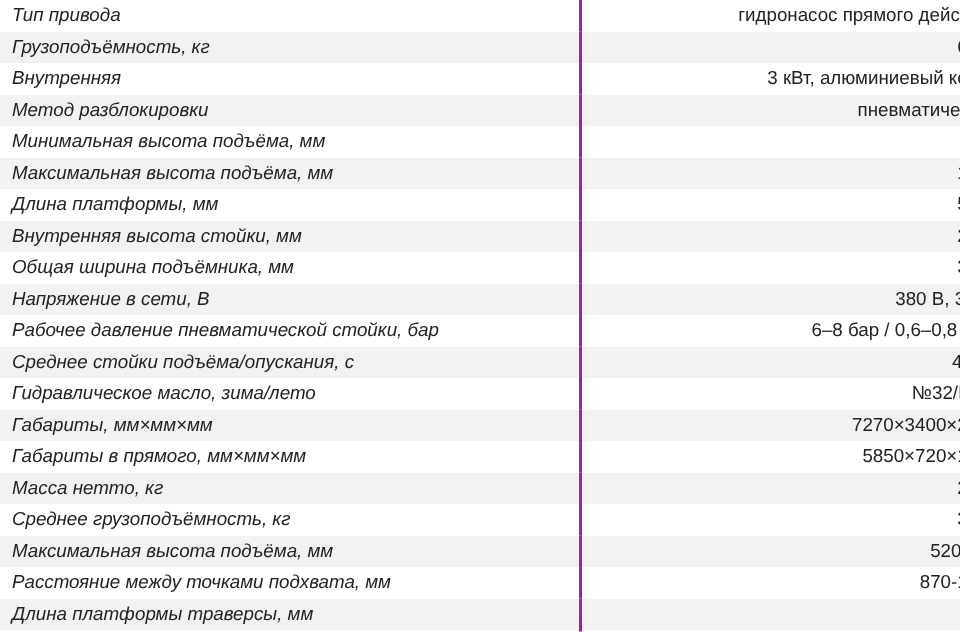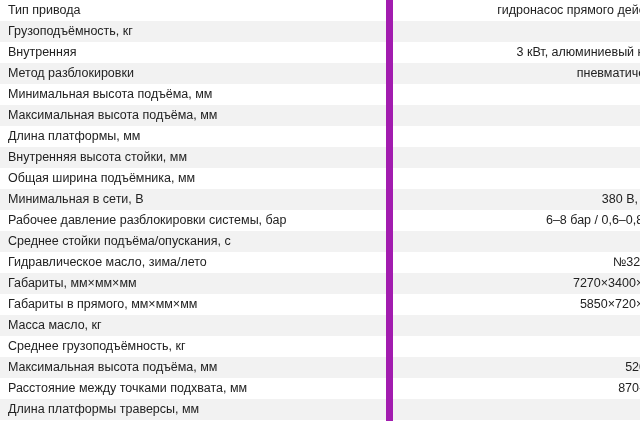--- a/index.html
+++ b/index.html
@@ -33,21 +33,22 @@
     padding: 0 8px;
     vertical-align: middle;
     line-height: 21px;
     white-space: nowrap;
     overflow: hidden;
     text-overflow: ellipsis;
   }
   td.param-cell {
     width: 370px;
     text-align: left;
-    border-right: 7px solid #a21caf;
+    border-right: 2px solid #a21caf;
+    font-style: italic;
   }
   td.value-cell {
     width: 270px;
     text-align: right;
   }
 </style>
 </head>
 <body>
 
 <table class="spec-table">
@@ -82,45 +83,45 @@
       </tr>
       <tr class="row-even">
         <td class="param-cell">Внутренняя высота стойки, мм</td>
         <td class="value-cell">2920</td>
       </tr>
       <tr class="row-odd">
         <td class="param-cell">Общая ширина подъёмника, мм</td>
         <td class="value-cell">3400</td>
       </tr>
       <tr class="row-even">
-        <td class="param-cell">Минимальная в сети, В</td>
+        <td class="param-cell">Напряжение в сети, В</td>
         <td class="value-cell">380 В, 3 кВт</td>
       </tr>
       <tr class="row-odd">
-        <td class="param-cell">Рабочее давление разблокировки системы, бар</td>
+        <td class="param-cell">Рабочее давление пневматической стойки, бар</td>
         <td class="value-cell">6–8 бар / 0,6–0,8 Mpa</td>
       </tr>
       <tr class="row-even">
         <td class="param-cell">Среднее стойки подъёма/опускания, с</td>
         <td class="value-cell">45/50</td>
       </tr>
       <tr class="row-odd">
         <td class="param-cell">Гидравлическое масло, зима/лето</td>
         <td class="value-cell">№32/№46</td>
       </tr>
       <tr class="row-even">
         <td class="param-cell">Габариты, мм×мм×мм</td>
         <td class="value-cell">7270×3400×2418</td>
       </tr>
       <tr class="row-odd">
         <td class="param-cell">Габариты в прямого, мм×мм×мм</td>
         <td class="value-cell">5850×720×1050</td>
       </tr>
       <tr class="row-even">
-        <td class="param-cell">Масса масло, кг</td>
+        <td class="param-cell">Масса нетто, кг</td>
         <td class="value-cell">2346</td>
       </tr>
       <tr class="row-odd">
         <td class="param-cell">Среднее грузоподъёмность, кг</td>
         <td class="value-cell">3000</td>
       </tr>
       <tr class="row-even">
         <td class="param-cell">Максимальная высота подъёма, мм</td>
         <td class="value-cell">520-600</td>
       </tr>

